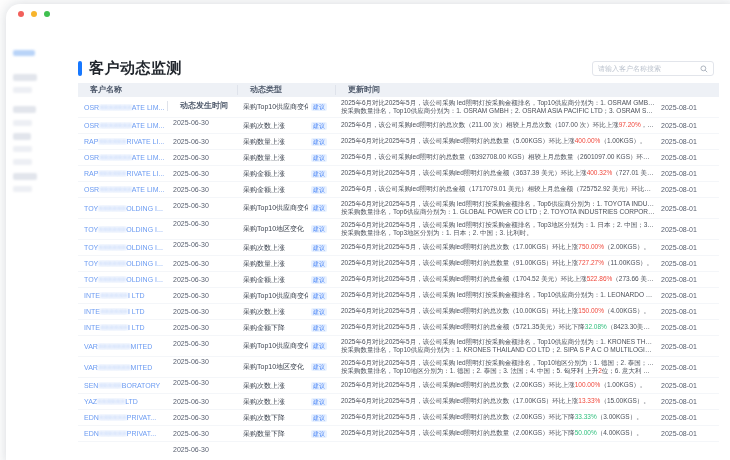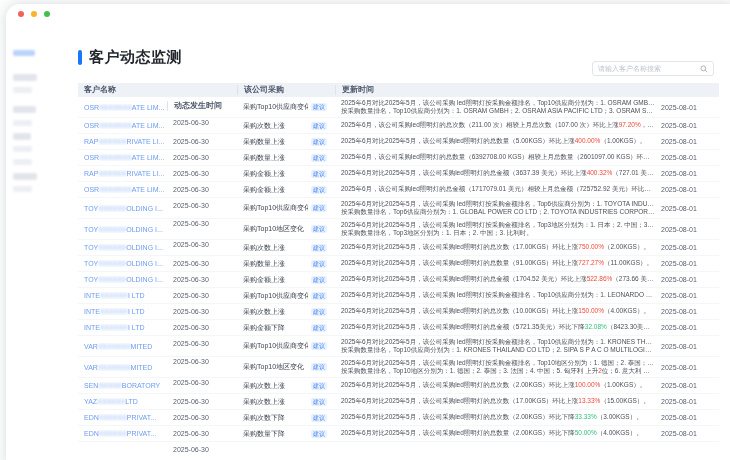--- a/index.html
+++ b/index.html
@@ -17,36 +17,36 @@
   }
   
   .dots{position:absolute;left:12px;top:7px;display:flex;gap:7px;}
   .dot{width:6px;height:6px;border-radius:50%;}
   
   .skel{position:absolute;border-radius:2px;filter:blur(1.1px);}
   .skel.blue{background:#b9d4f8;}
   .skel.g1{background:#e2e5ec;}
   .skel.g2{background:#edeff4;}
   
-  .page-title{position:absolute;left:72px;top:44px;display:flex;align-items:center;}
+  .page-title{position:absolute;left:72px;top:55px;display:flex;align-items:center;}
   .title-bar{width:4px;height:15px;background:var(--accent);border-radius:2px;margin-right:7px;}
   .title-text{font-size:15px;font-weight:bold;color:#23282f;letter-spacing:.5px;}
   
   .search{
     position:absolute;left:586px;top:57px;width:122px;height:15px;box-sizing:border-box;
     border:1px solid #e2e5eb;border-radius:3px;display:flex;align-items:center;
     padding:0 5px;background:#fff;
   }
   .search .ph{flex:1;font-size:7px;color:#bdc4cf;white-space:nowrap;overflow:hidden;}
   .search svg{flex:none;}
   
   .table{position:absolute;left:72px;top:79px;width:641px;}
   .thead{display:flex;background:#eef1f6;height:14px;align-items:center;
     font-size:8px;font-weight:bold;color:#4d586a;}
-  .th{box-sizing:border-box;padding-left:6px;white-space:nowrap;overflow:hidden;
+  .th{box-sizing:border-box;padding-left:12px;white-space:nowrap;overflow:hidden;
     border-left:1px solid #dfe3eb;height:10px;line-height:10px;}
   .th:first-child{border-left:none;}
   .c-name{width:89px;flex:none;}
   .c-time{width:70px;flex:none;margin-top:31px;}
   .c-type{width:98px;flex:none;}
   .c-content{flex:1;min-width:0;}
   .c-upd{width:64px;flex:none;}
   .trow{display:flex;align-items:center;height:15px;border-bottom:1px solid #f4f6f9;}
   .trow.tall{height:20px;}
   .cell{box-sizing:border-box;padding-left:6px;}
@@ -98,21 +98,21 @@
     <svg width="8" height="8" viewBox="0 0 10 10">
       <circle cx="4.2" cy="4.2" r="3" fill="none" stroke="#9aa3b0" stroke-width="1"></circle>
       <line x1="6.5" y1="6.5" x2="9" y2="9" stroke="#9aa3b0" stroke-width="1"></line>
     </svg>
   </div>
 
   <div class="table">
     <div class="thead">
       <div class="th c-name">客户名称</div>
       <div class="th c-time">动态发生时间</div>
-      <div class="th c-type">该公司采购</div>
+      <div class="th c-type">动态类型</div>
       <div class="th c-upd">更新时间</div>
     </div>
     <div id="tbody">
         <div class="trow tall">
           <div class="cell c-name name"><span>OSR</span><span class="mask">XXXXXXX</span><span>ATE LIM...</span></div>
           <div class="cell c-time time">2025-06-30</div>
           <div class="cell c-type typewrap">
             <div class="typelabel">采购Top10供应商变化</div>
             <div class="tag">建议</div>
           </div>

